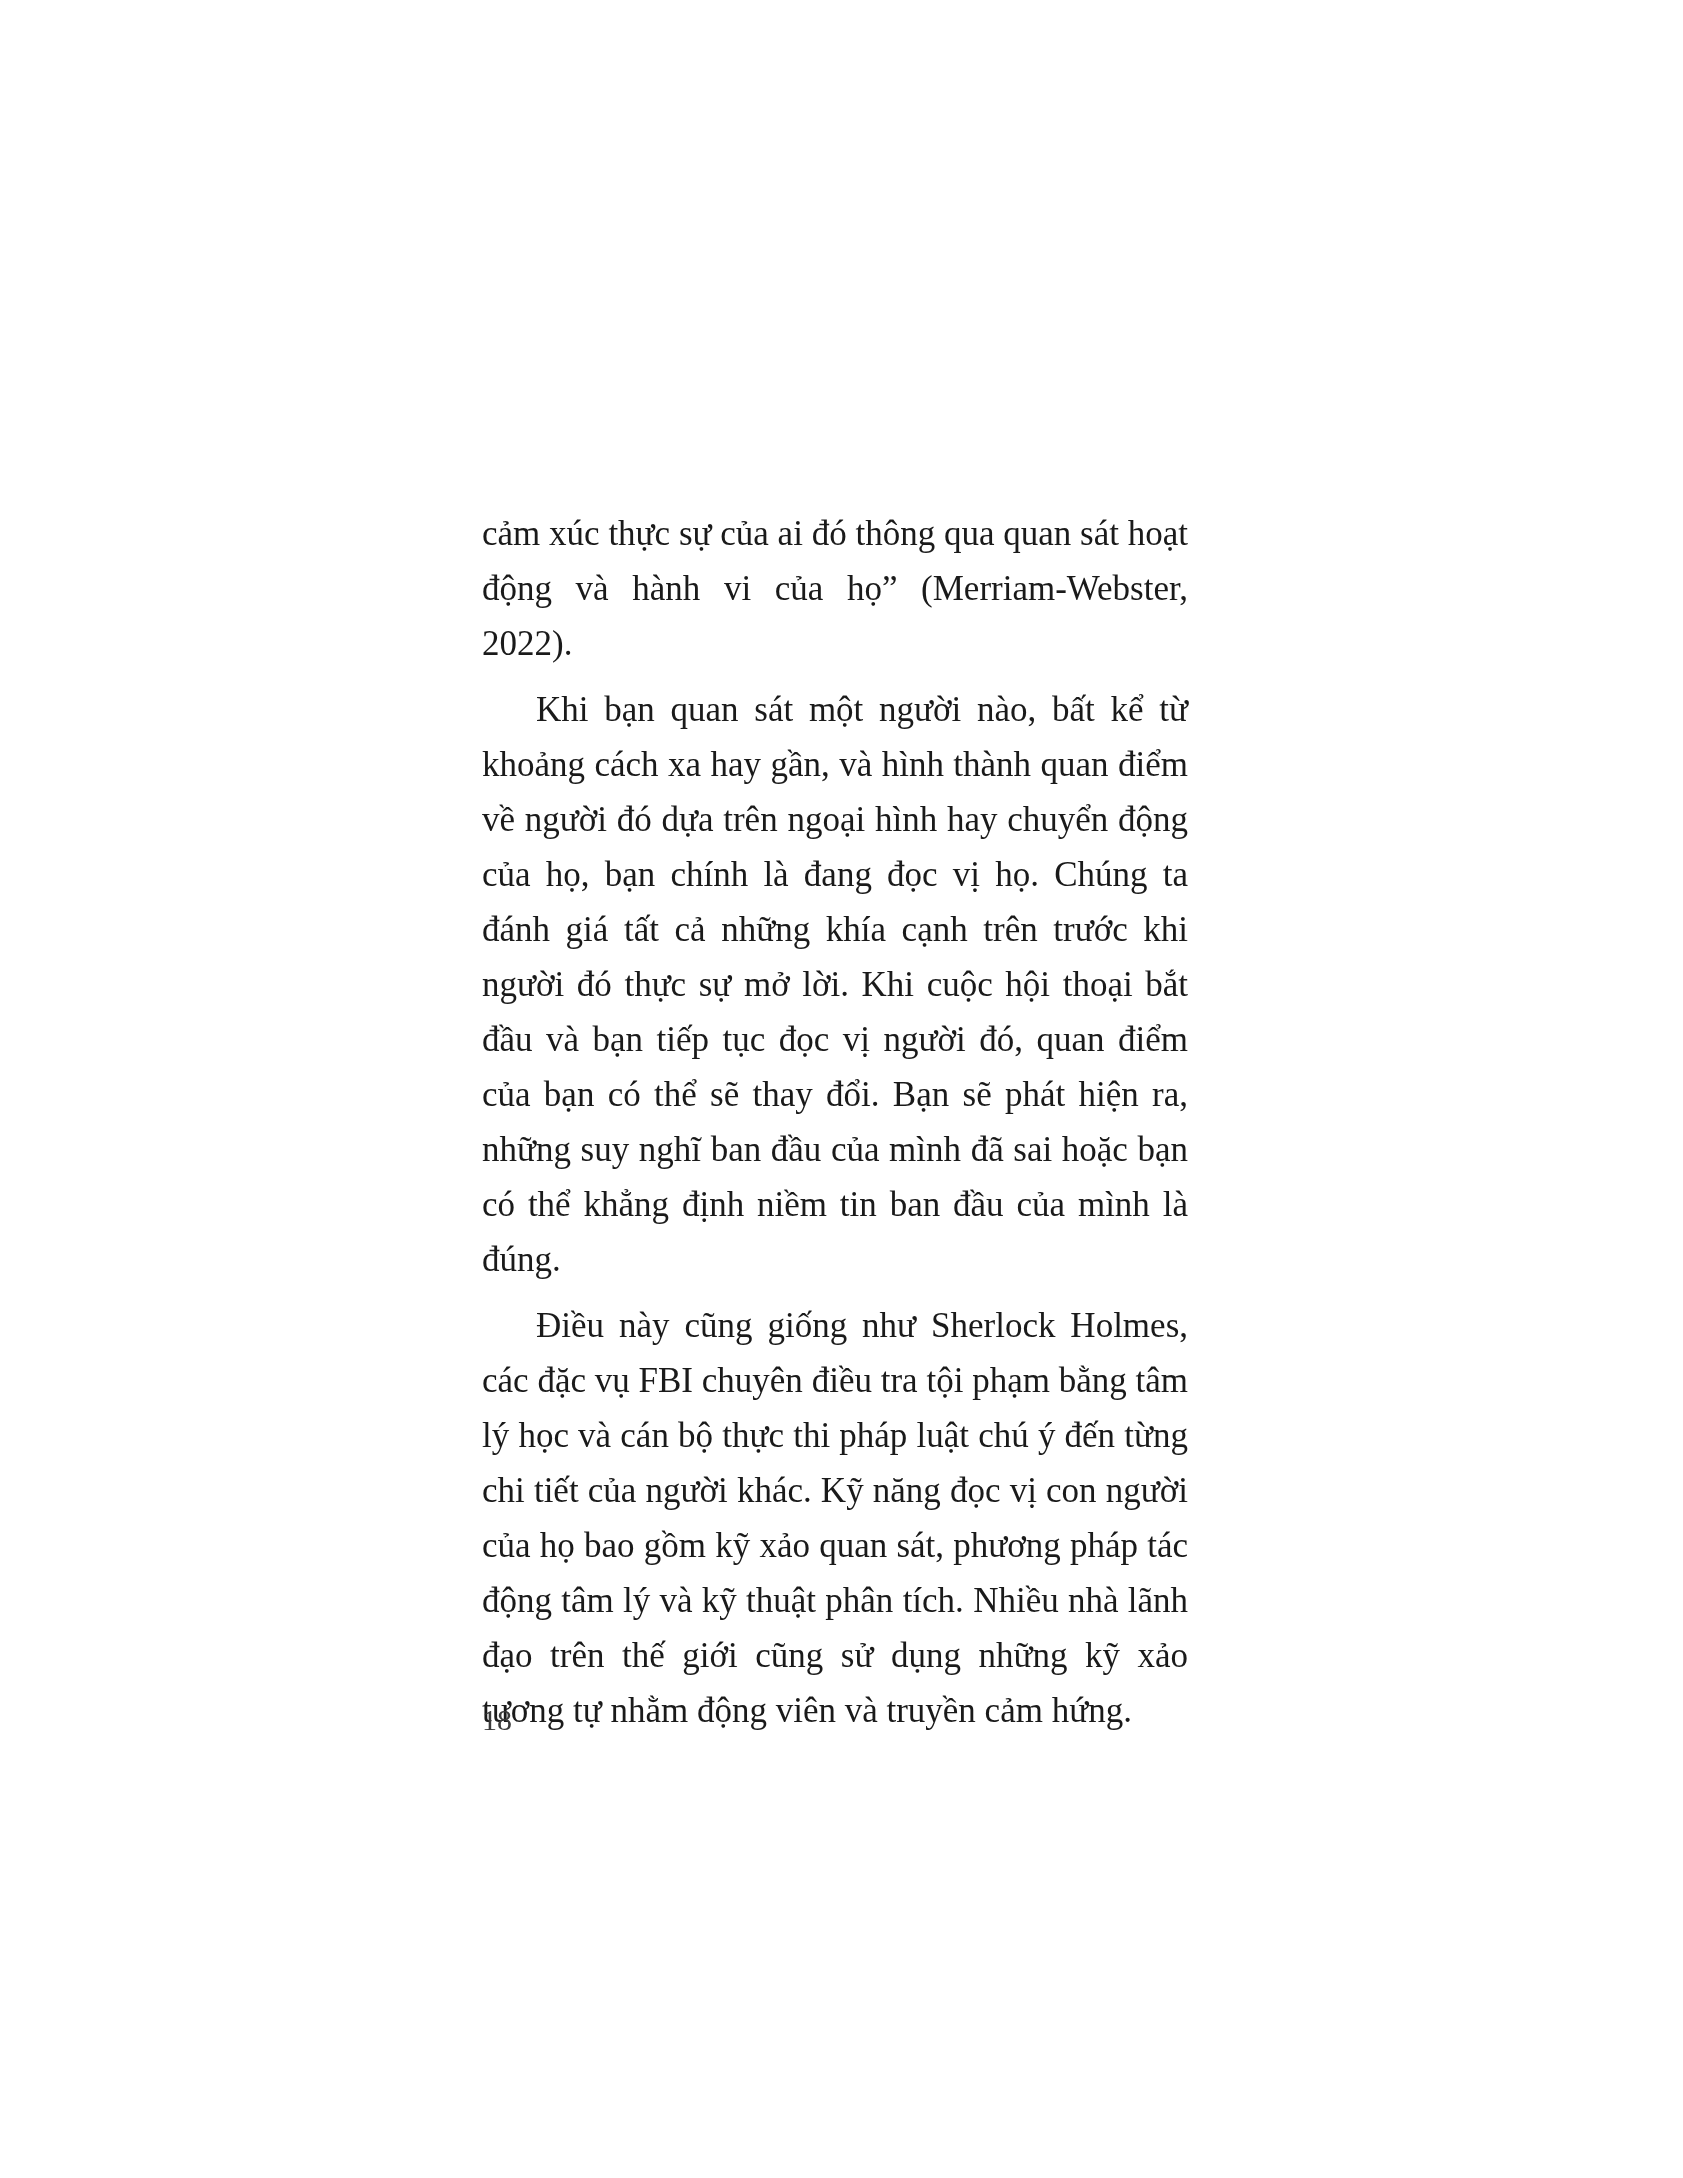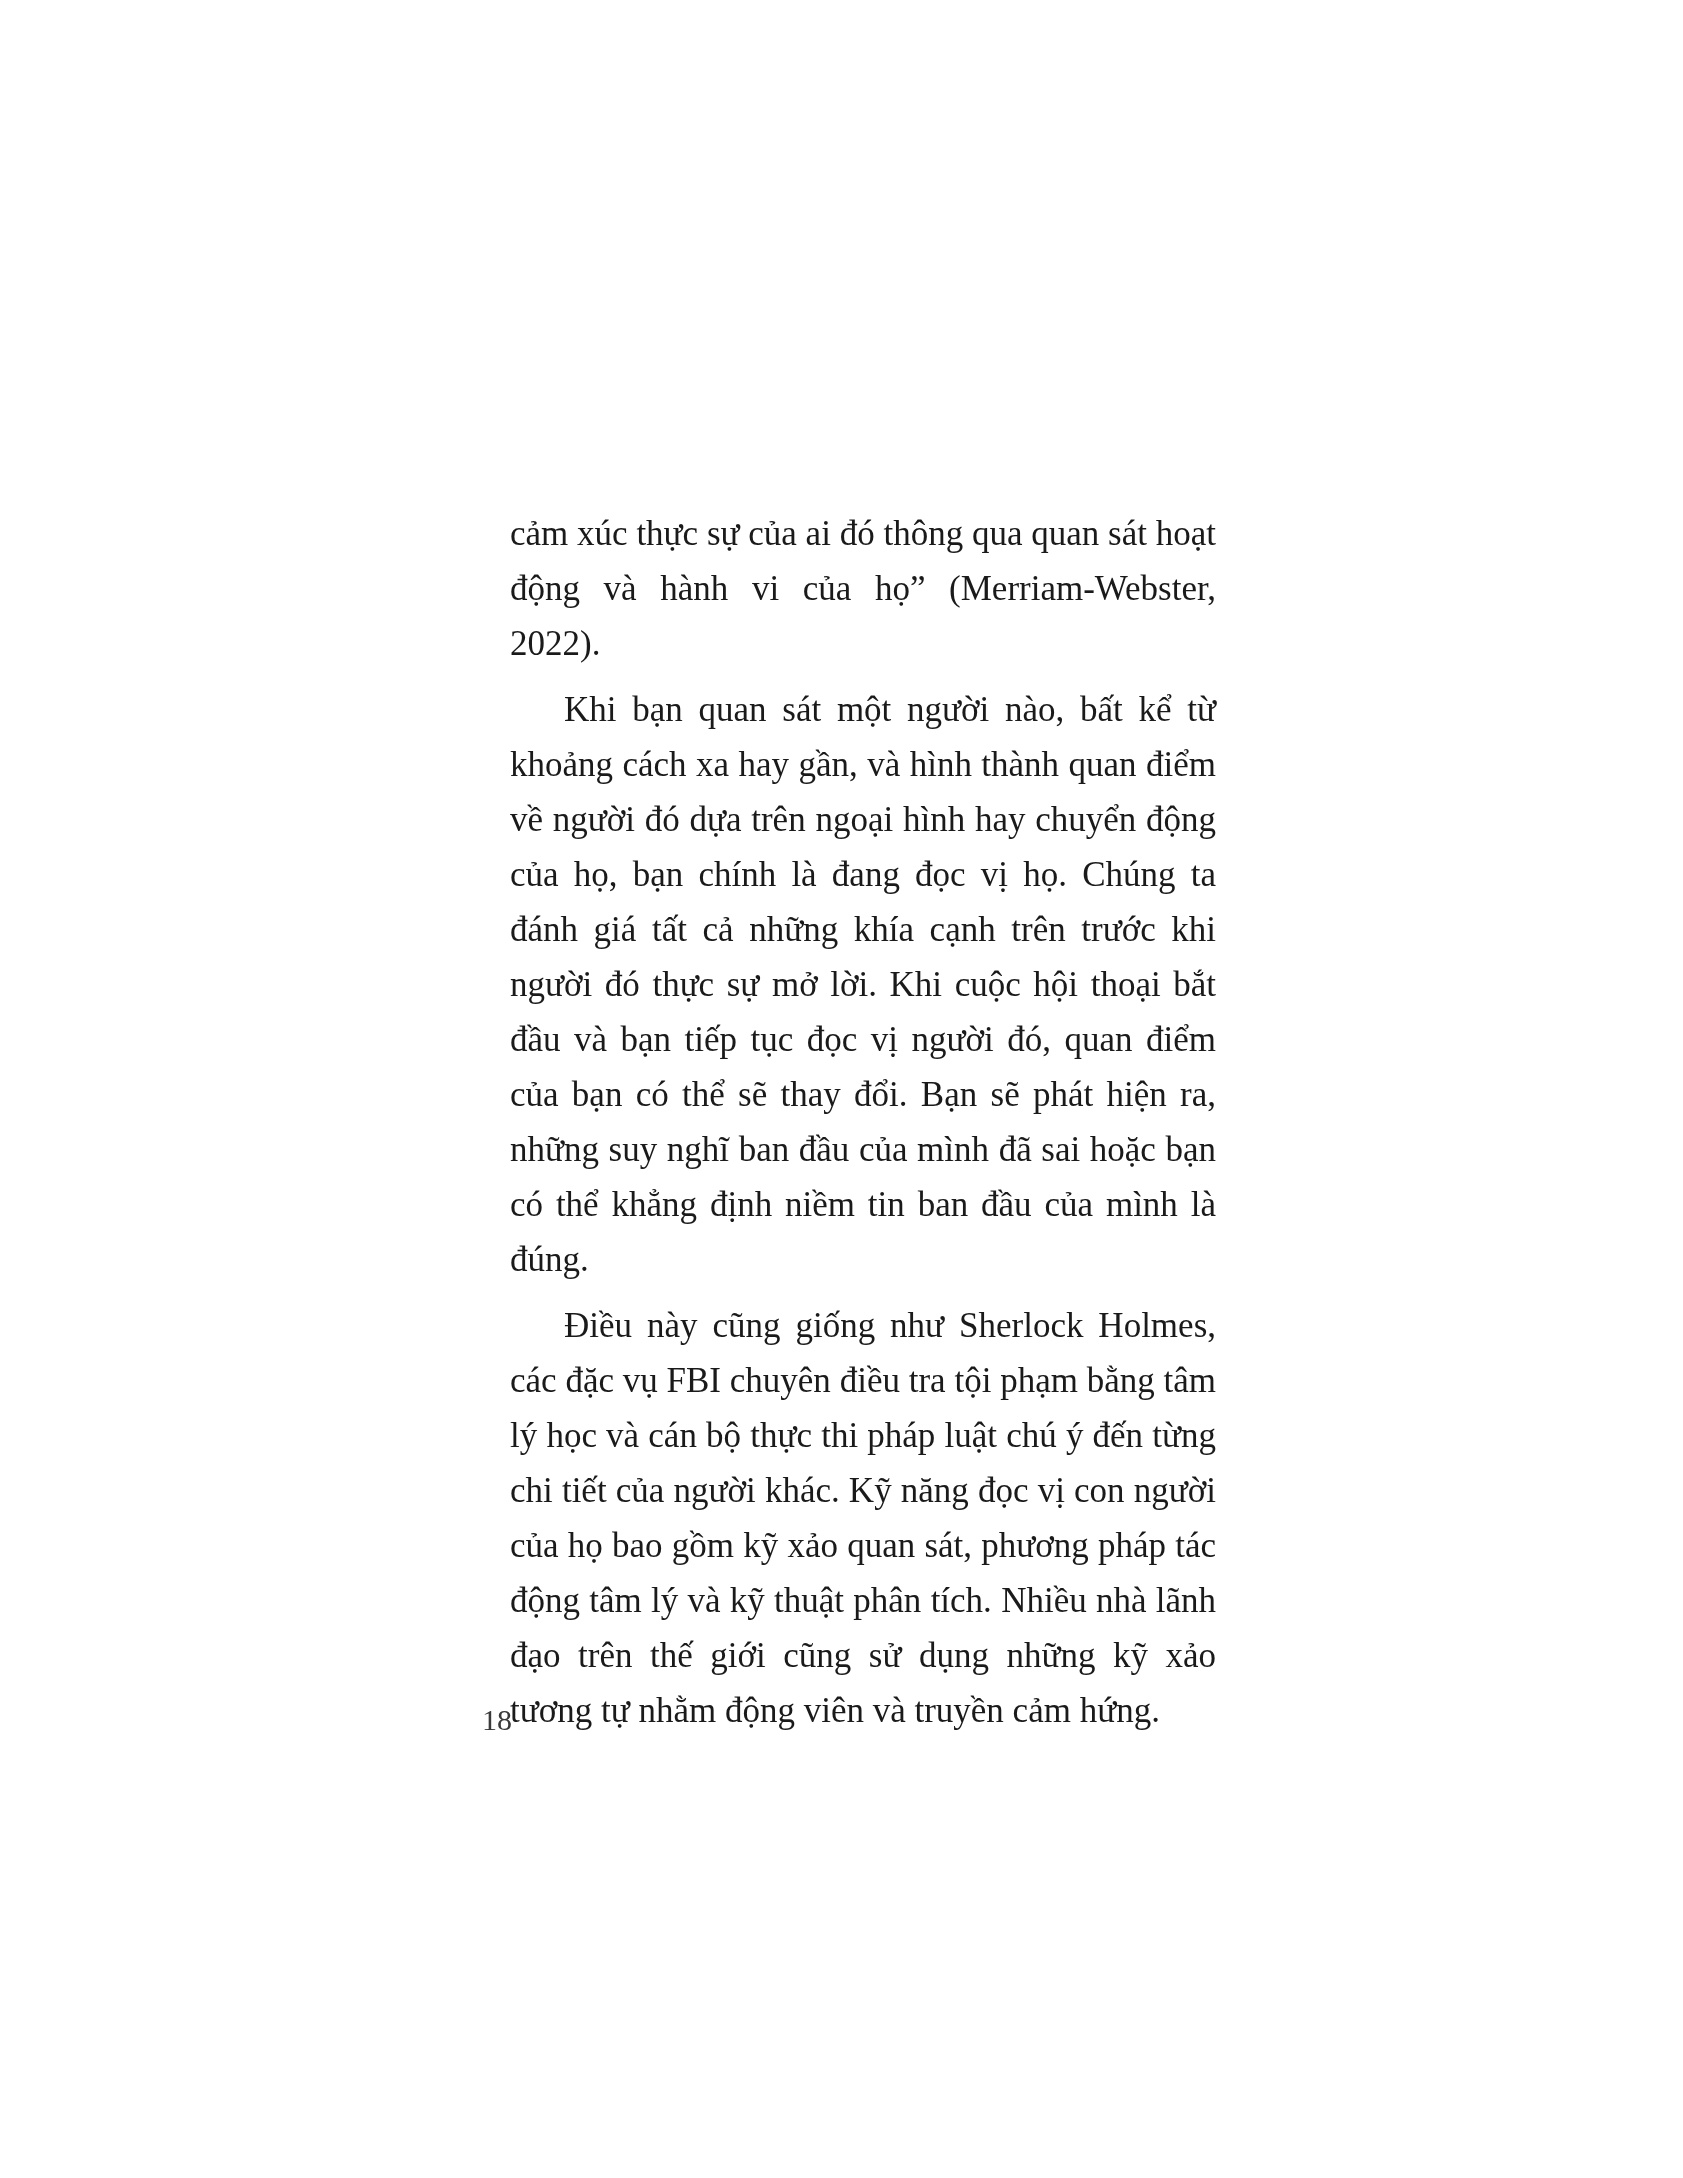--- a/index.html
+++ b/index.html
@@ -48,21 +48,20 @@
   .body-text{
     position:absolute;
     left:482px;
     top:506px;
     width:706px;
     font-size:35px;
     line-height:55px;
     color:var(--body-text);
     text-align:justify;
     text-justify:inter-word;
-    margin-left:28px;
   }
   .body-text p{
     margin:0 0 11px 0;
   }
   .body-text p.indent{
     text-indent:54px;
   }
   
   .page-number{
     position:absolute;

